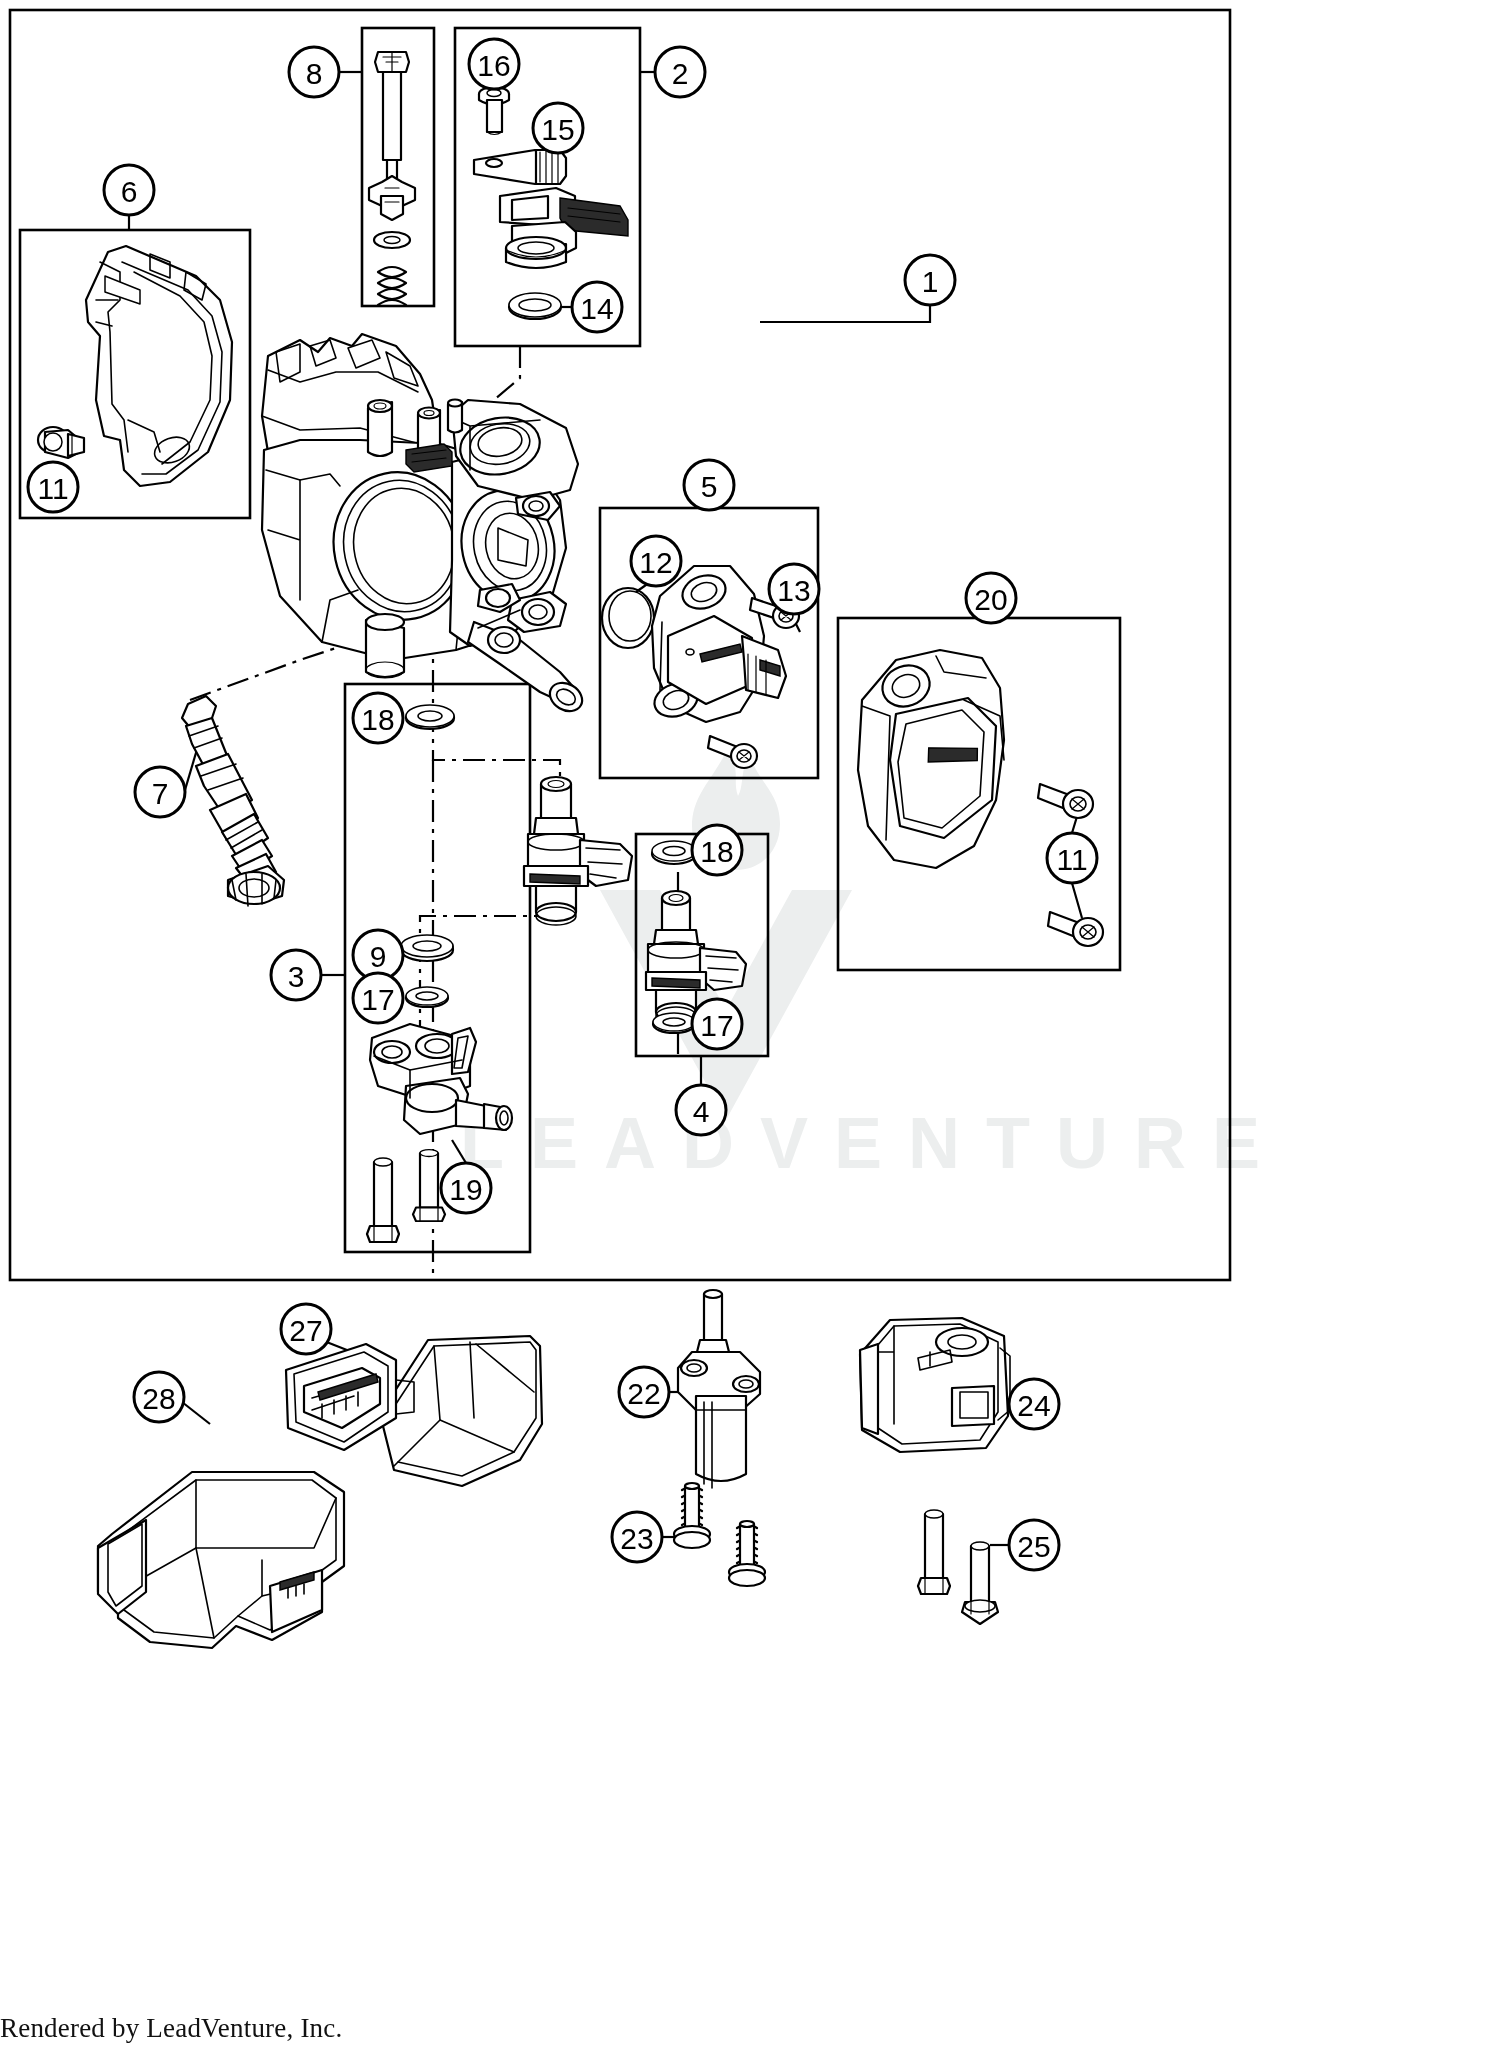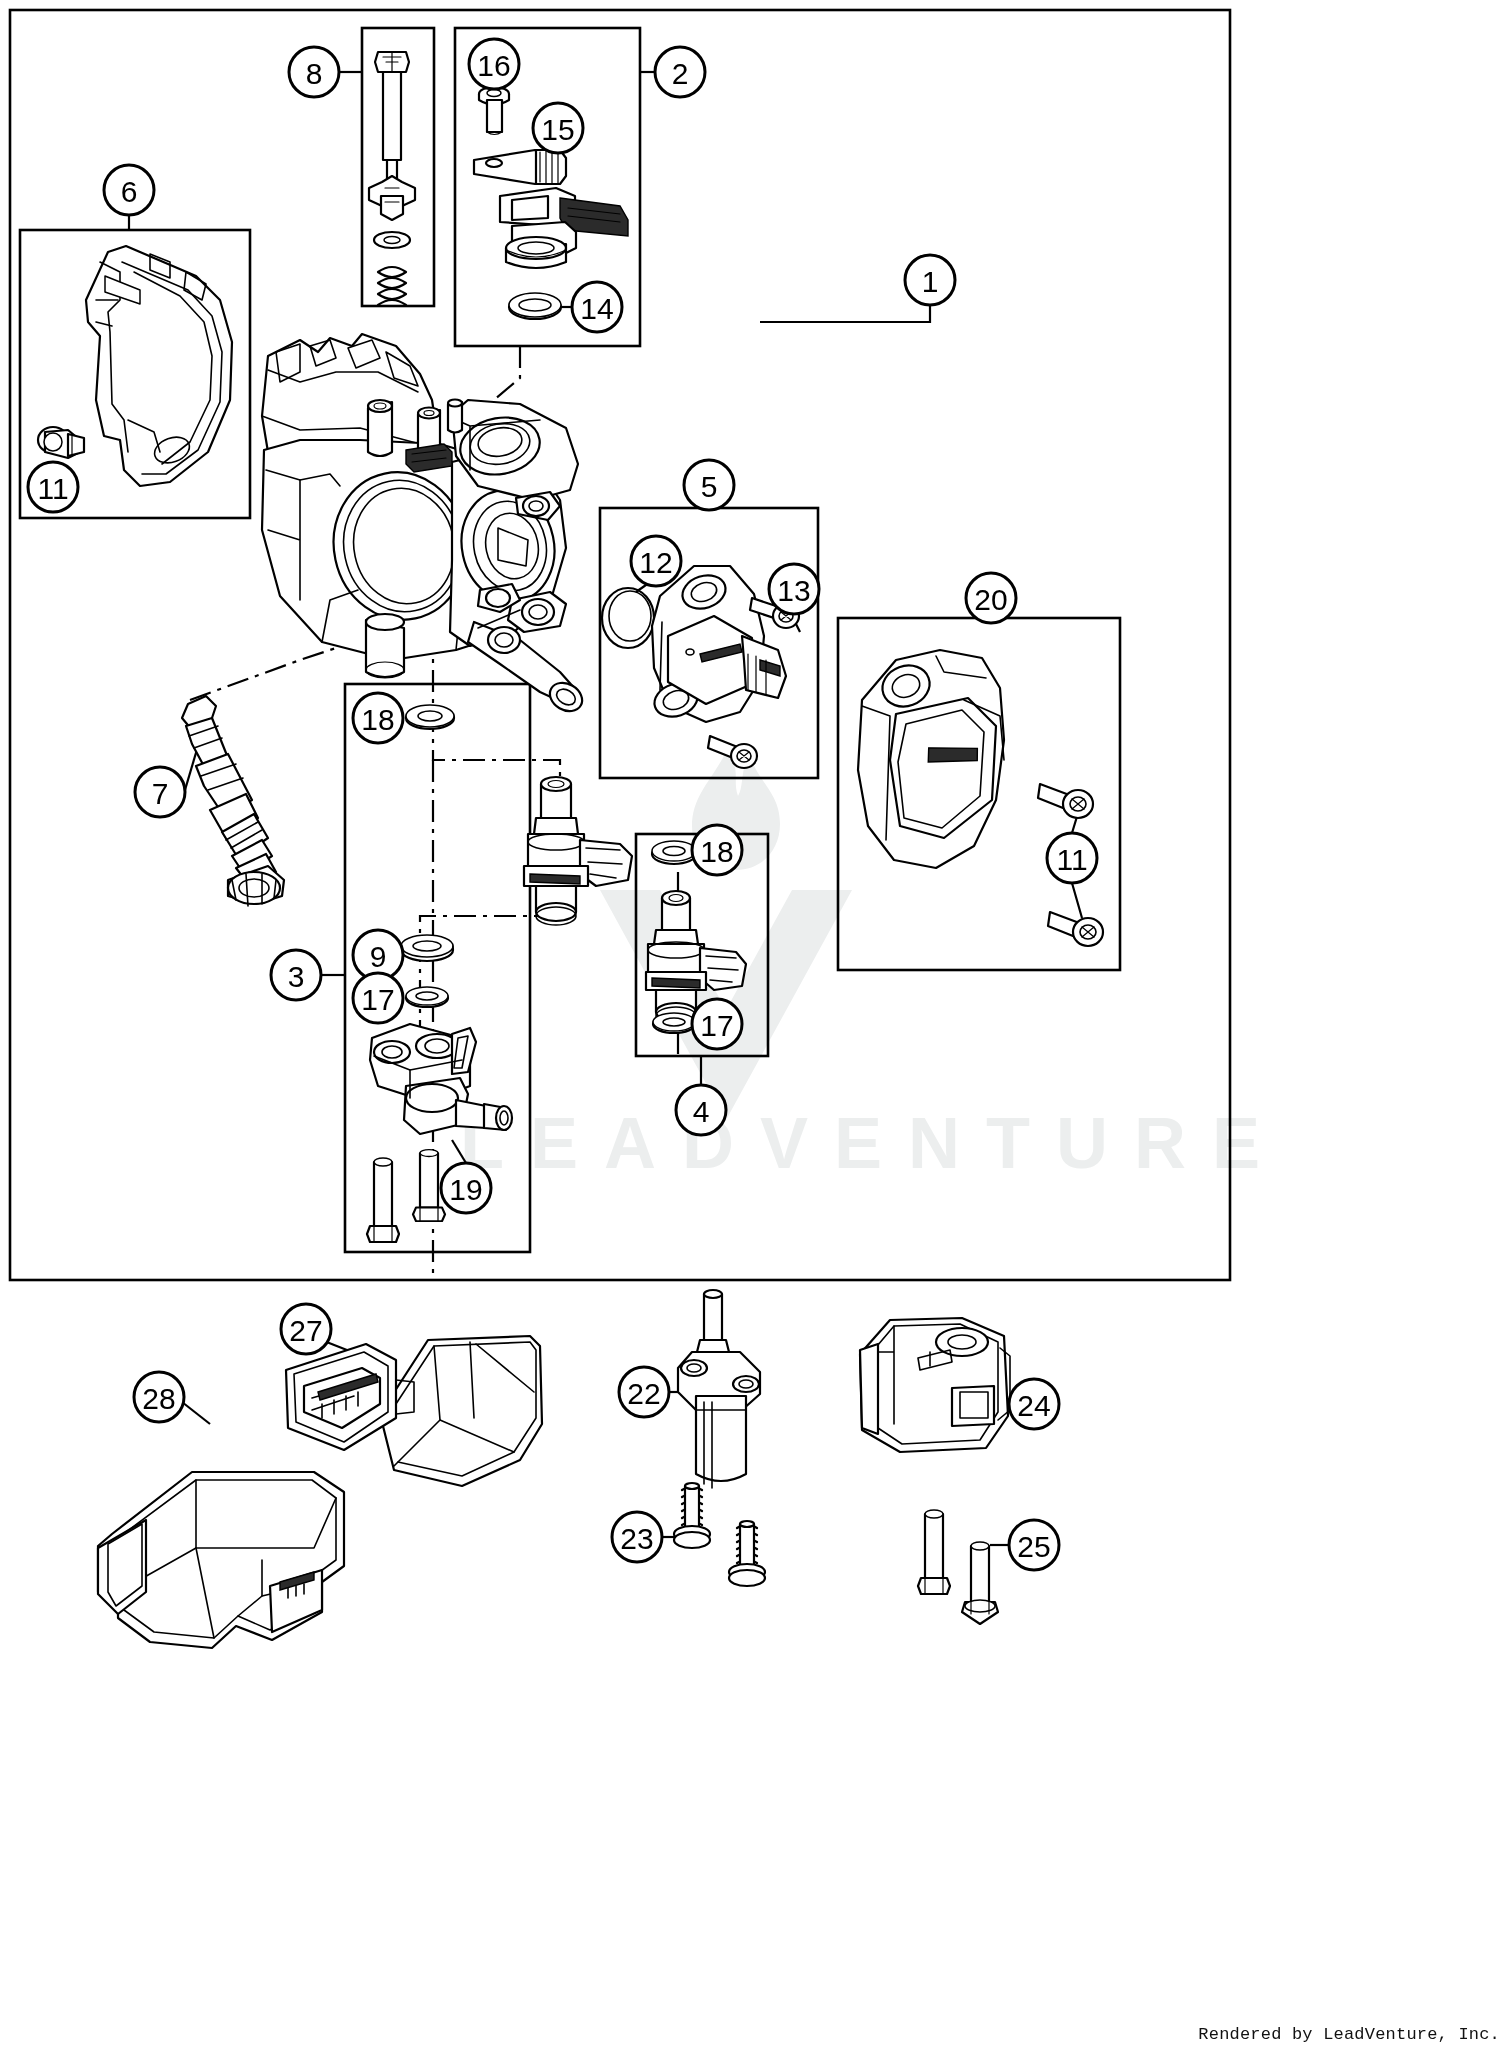--- a/index.html
+++ b/index.html
@@ -5,23 +5,23 @@
   html,body{margin:0;padding:0;background:#ffffff;}
   body{
     width:1500px;height:2058px;position:relative;overflow:hidden;
     font-family:"Liberation Sans", sans-serif;
     color:#000;
   }
   #stage{position:absolute;inset:0;width:1500px;height:2058px;}
   svg#diagram{position:absolute;left:0;top:0;width:1500px;height:2058px;display:block;}
 
   .footer-text{
-    position:absolute;left:0;right:0;bottom:14px;text-align:right;
-    font-family:Liberation Mono, monospace;
-    font-size:17px;letter-spacing:.2px;color:#111;
+    position:absolute;left:0;right:0;bottom:14px;text-align:left;
+    font-family:Liberation Serif, serif;
+    font-size:27px;letter-spacing:.2px;color:#111;
   }
   .callout-num{
     font-family:"Liberation Sans", sans-serif;
     font-size:30px;font-weight:400;text-anchor:middle;
     dominant-baseline:central;fill:#000;
   }
   .wm-word{
     font-family:"Liberation Sans", sans-serif;
     font-size:72px;letter-spacing:26px;fill:#eceeee;font-weight:700;
   }

